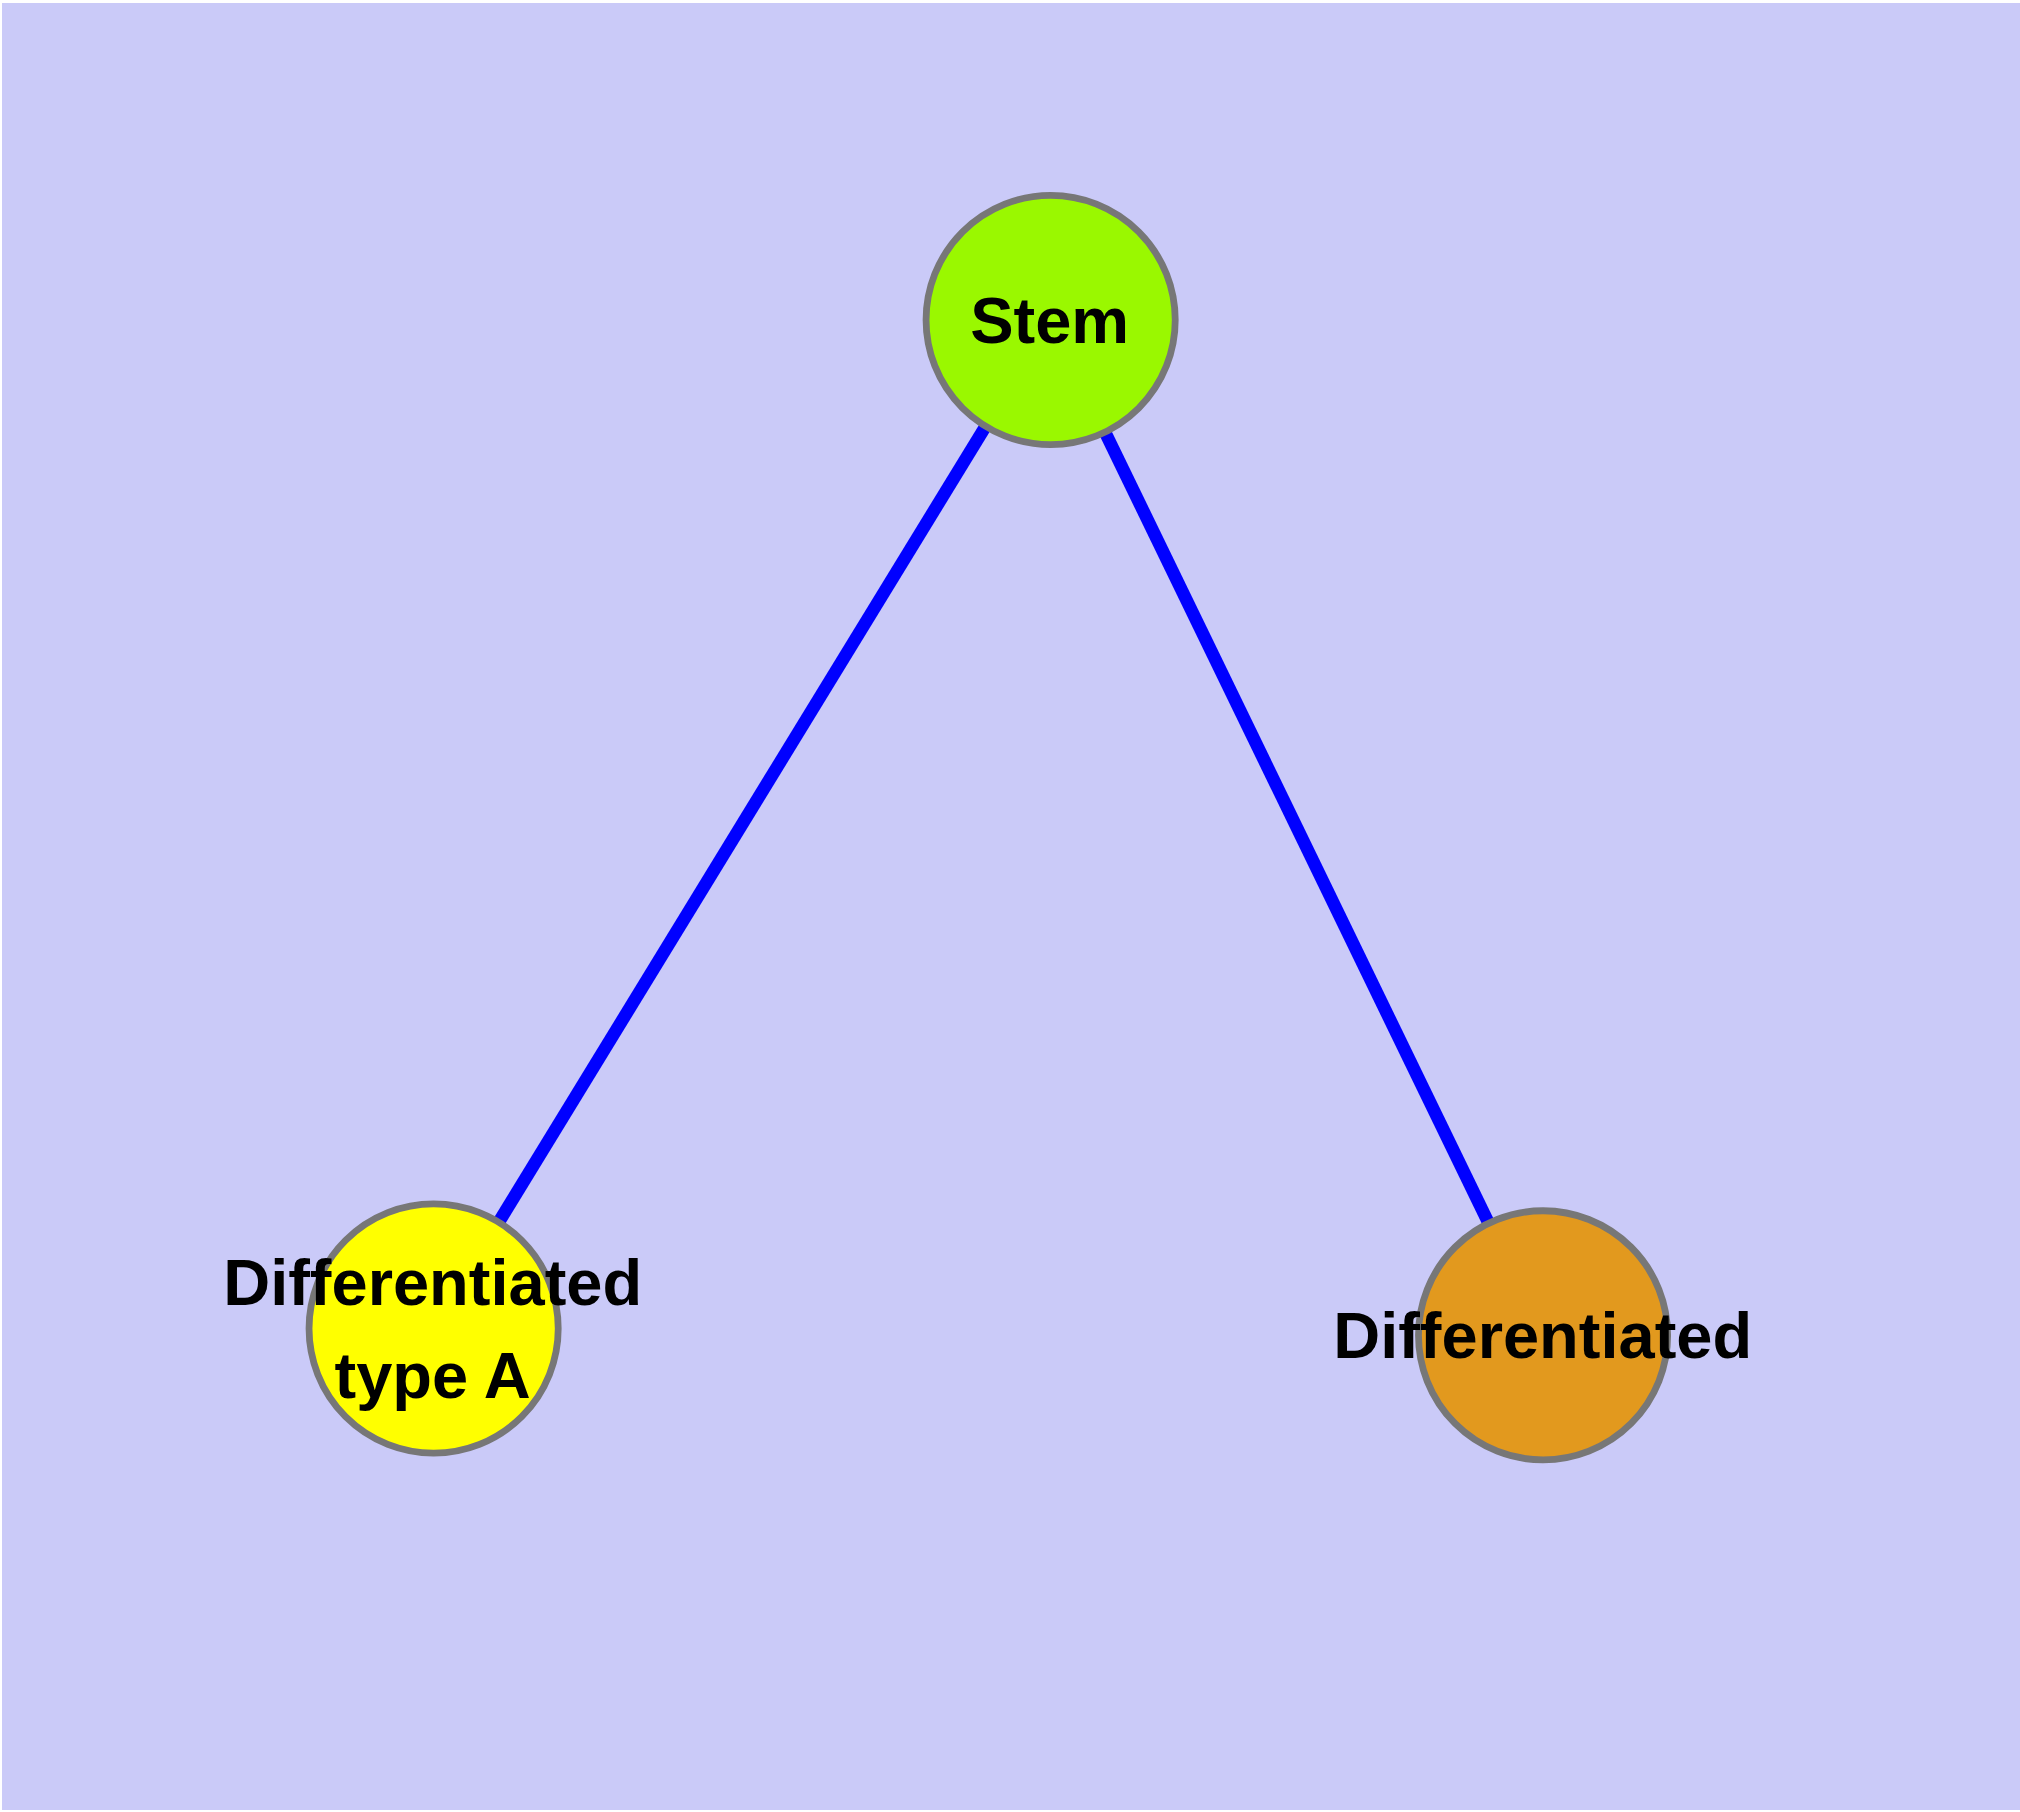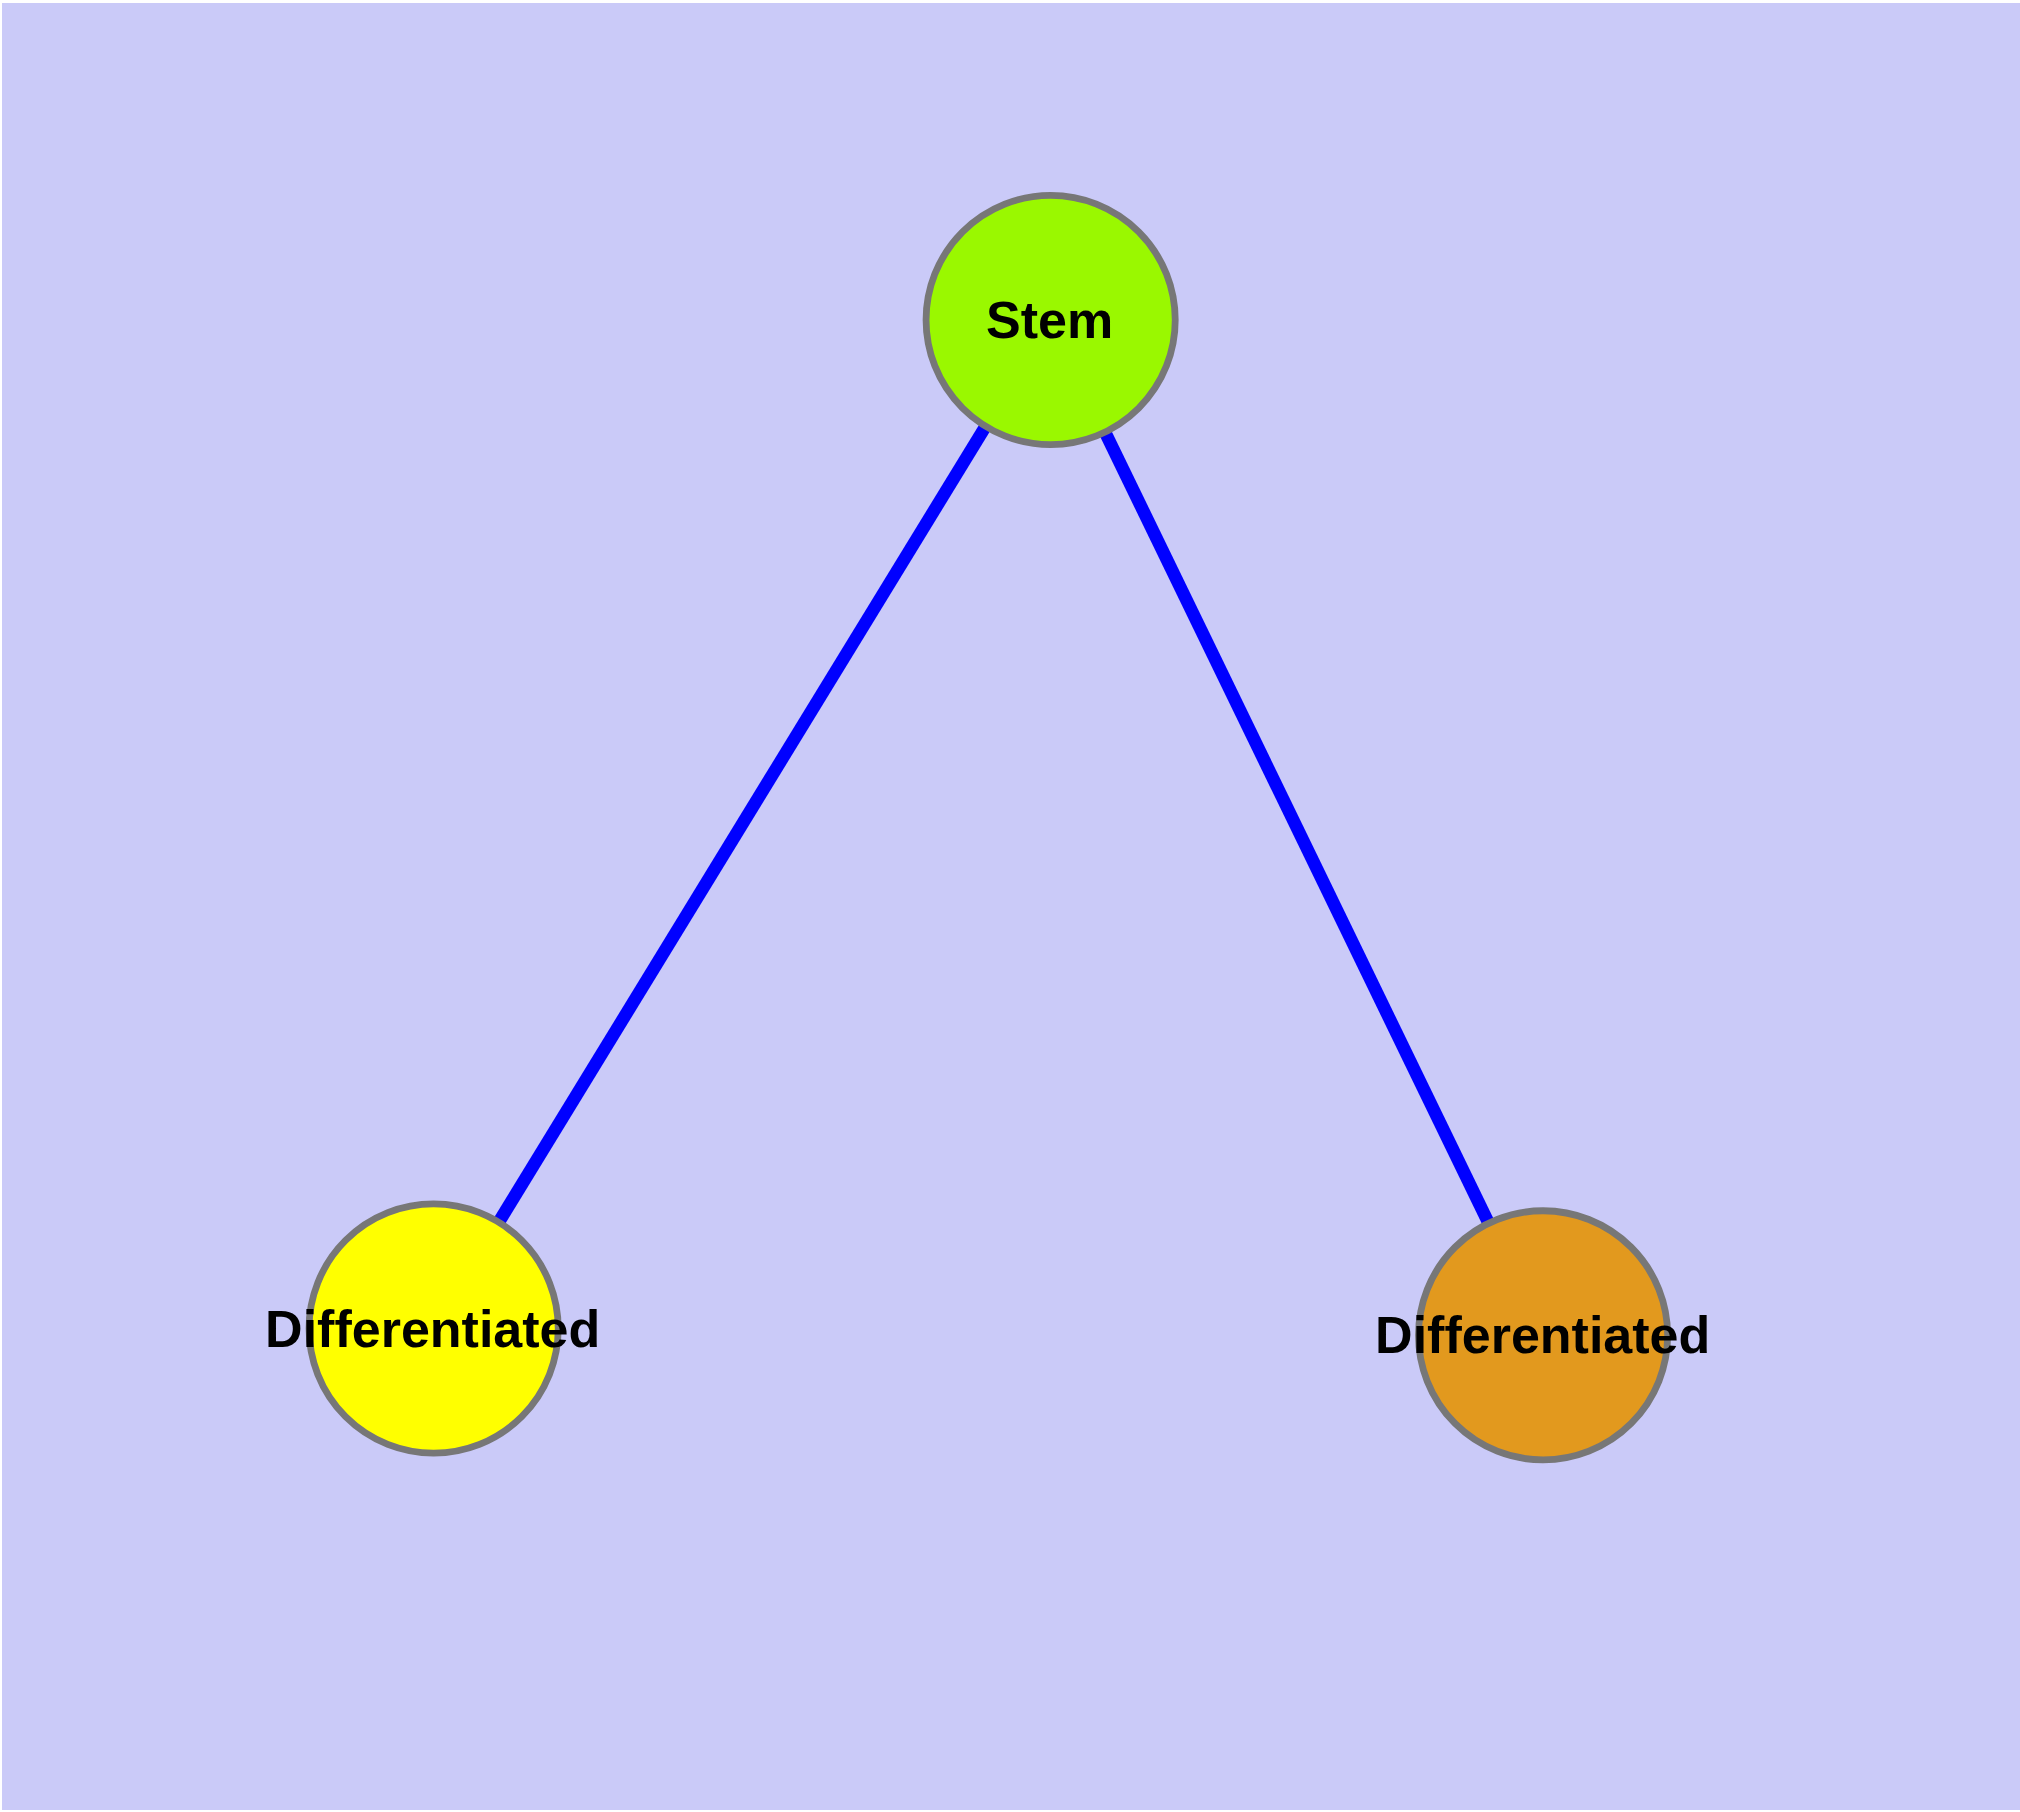--- a/index.html
+++ b/index.html
@@ -33,21 +33,21 @@
     height: 100%;
     display: block;
   }
   .node-label {
     position: absolute;
     transform: translate(-50%, -50%);
     display: flex;
     flex-direction: column;
     align-items: center;
     justify-content: center;
-    font-size: 52px;
+    font-size: 65px;
     font-weight: bold;
     line-height: 93px;
     white-space: nowrap;
     text-align: center;
     letter-spacing: 0px;
     pointer-events: none;
   }
   .node-label .ln {
     display: block;
   }
@@ -64,20 +64,21 @@
       <circle cx="509" cy="1564" r="147" fill="#FFFF00" stroke="#777777" stroke-width="8"></circle>
       <circle cx="1818" cy="1572" r="147" fill="#E2991E" stroke="#777777" stroke-width="8"></circle>
     </svg>
 
     <div class="node-label" style="left: 1048px; top: 317px; color: rgb(0, 0, 0);">
       <span class="ln">Stem</span>
     </div>
 
     <div class="node-label" style="left: 431px; top: 1326px; color: rgb(0, 0, 0);">
       <span class="ln">Differentiated</span>
+      <span class="ln">type A</span>
     </div>
 
     <div class="node-label" style="left: 1541px; top: 1332px; color: rgb(0, 0, 0);">
       <span class="ln">Differentiated</span>
     </div>
   </div>
 </div>
 
 
 </body></html>

